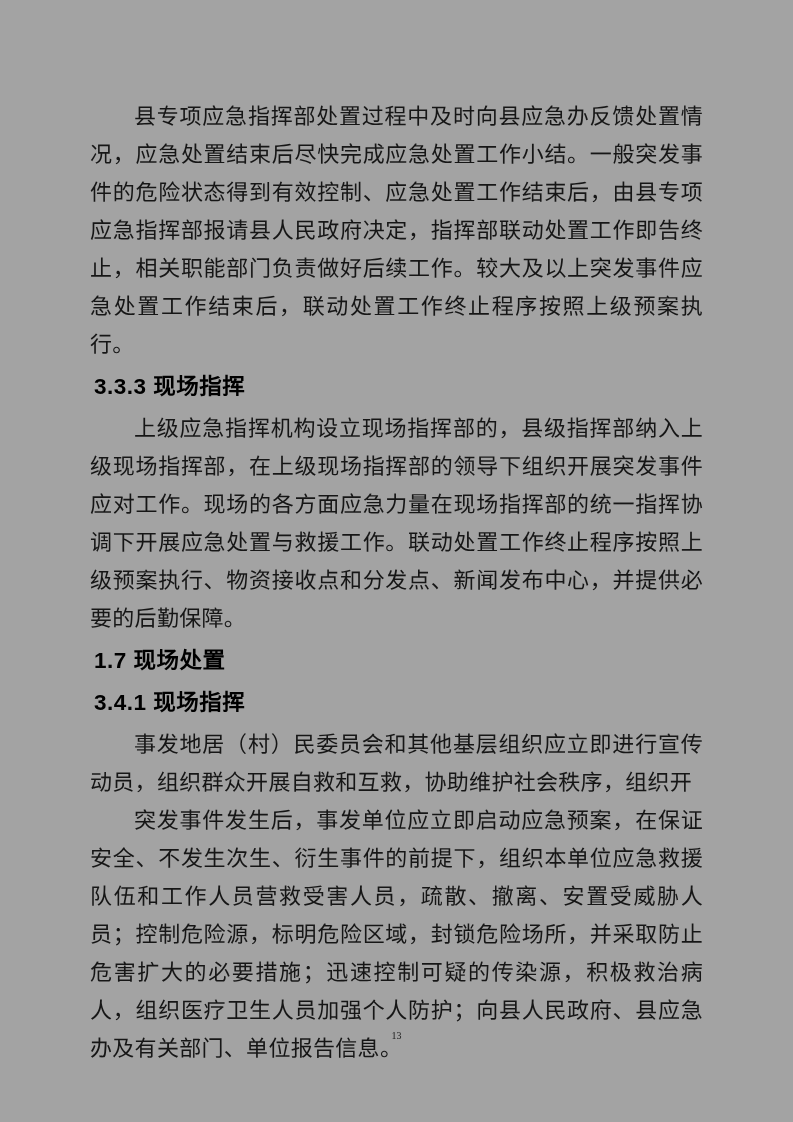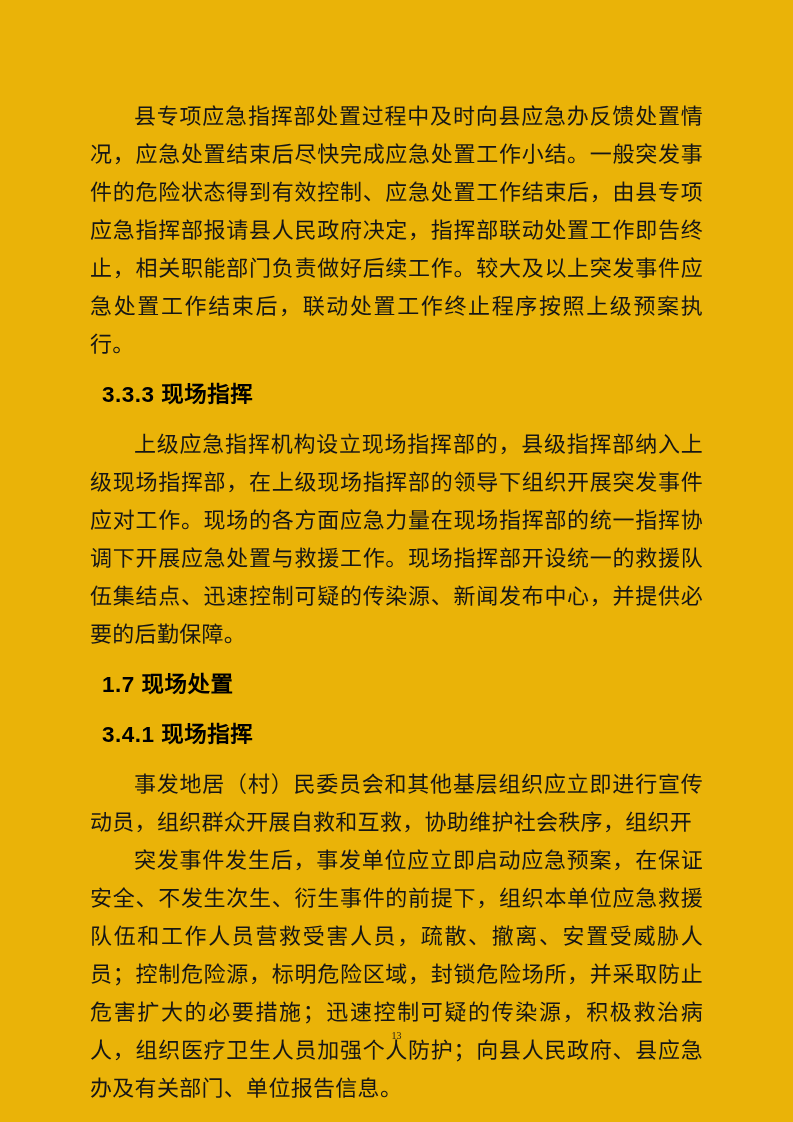--- a/index.html
+++ b/index.html
@@ -12,42 +12,42 @@
     height: 1122px;
     position: relative;
     font-family: "Liberation Serif", "DejaVu Serif", serif;
     overflow: hidden;
   }
   .page {
     position: absolute;
     left: 0; top: 0;
     width: 793px;
     height: 1122px;
-    background: #eab308;
+    background: #a3a3a3;
   }
   .content {
     position: absolute;
     left: 90px;
     top: 98px;
     width: 613px;
     color: #161616;
     font-size: 22px;
     line-height: 38px;
     text-align: justify;
     text-justify: inter-character;
   }
   p.body-para {
     margin: 0;
     padding: 0;
     text-indent: 44px;
     letter-spacing: 0.3px;
     word-break: break-all;
   }
   h3.heading {
-    margin: 12px;
+    margin: 4px;
     padding: 0;
     font-family: "Liberation Sans", "DejaVu Sans", sans-serif;
     font-weight: 700;
     font-size: 22.5px;
     line-height: 38px;
     color: #000000;
     text-align: left;
     letter-spacing: 0.5px;
   }
   .page-number {
@@ -61,20 +61,20 @@
     font-family: "Liberation Serif", "DejaVu Serif", serif;
   }
 </style>
 </head>
 <body>
 
 <div class="page">
   <div class="content">
     <p class="body-para">县专项应急指挥部处置过程中及时向县应急办反馈处置情况，应急处置结束后尽快完成应急处置工作小结。一般突发事件的危险状态得到有效控制、应急处置工作结束后，由县专项应急指挥部报请县人民政府决定，指挥部联动处置工作即告终止，相关职能部门负责做好后续工作。较大及以上突发事件应急处置工作结束后，联动处置工作终止程序按照上级预案执行。</p>
     <h3 class="heading">3.3.3 现场指挥</h3>
-    <p class="body-para">上级应急指挥机构设立现场指挥部的，县级指挥部纳入上级现场指挥部，在上级现场指挥部的领导下组织开展突发事件应对工作。现场的各方面应急力量在现场指挥部的统一指挥协调下开展应急处置与救援工作。现场指挥部开设统一的救援队伍集结点、迅速控制可疑的传染源、新闻发布中心，并提供必要的后勤保障。</p>
+    <p class="body-para">上级应急指挥机构设立现场指挥部的，县级指挥部纳入上级现场指挥部，在上级现场指挥部的领导下组织开展突发事件应对工作。现场的各方面应急力量在现场指挥部的统一指挥协调下开展应急处置与救援工作。联动处置工作终止程序按照上级预案执行、物资接收点和分发点、新闻发布中心，并提供必要的后勤保障。</p>
     <h3 class="heading">1.7 现场处置</h3>
     <h3 class="heading">3.4.1 现场指挥</h3>
     <p class="body-para">事发地居（村）民委员会和其他基层组织应立即进行宣传动员，组织群众开展自救和互救，协助维护社会秩序，组织开</p>
     <p class="body-para">突发事件发生后，事发单位应立即启动应急预案，在保证安全、不发生次生、衍生事件的前提下，组织本单位应急救援队伍和工作人员营救受害人员，疏散、撤离、安置受威胁人员；控制危险源，标明危险区域，封锁危险场所，并采取防止危害扩大的必要措施；迅速控制可疑的传染源，积极救治病人，组织医疗卫生人员加强个人防护；向县人民政府、县应急办及有关部门、单位报告信息。</p>
   </div>
   <div class="page-number">13</div>
 </div>
 
 </body></html>

